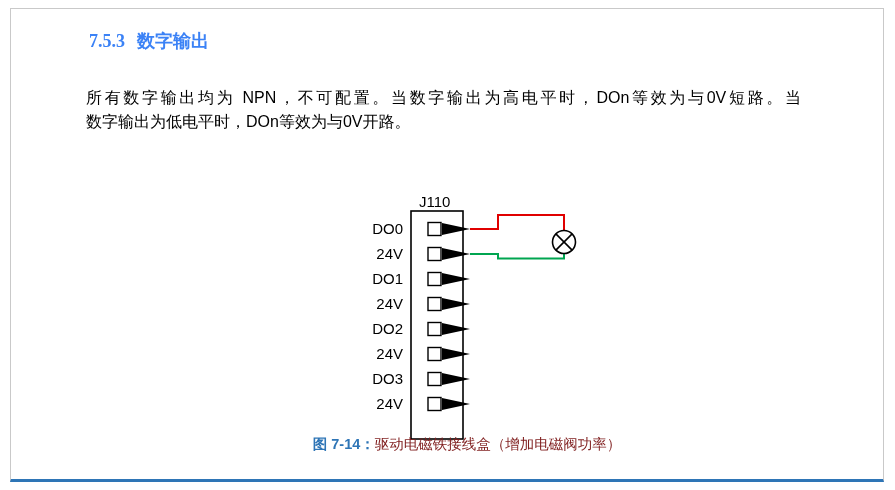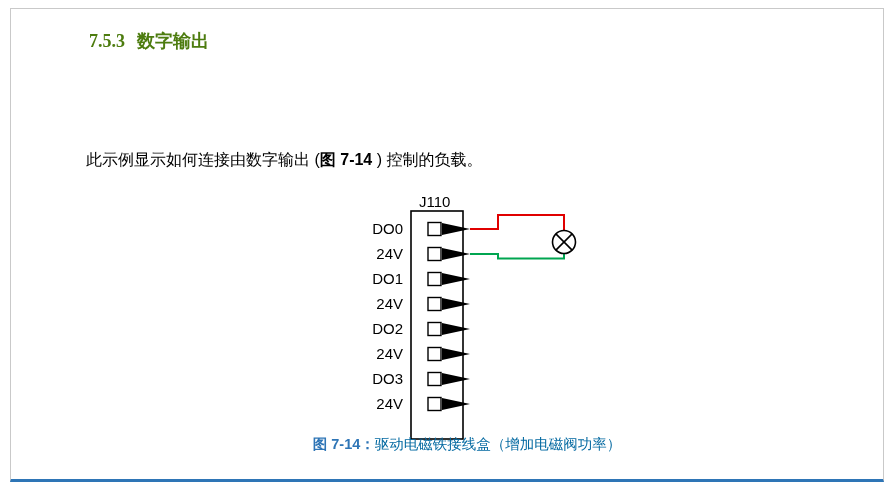--- a/index.html
+++ b/index.html
@@ -21,21 +21,21 @@
     border-bottom: 3px solid #2e75b6;
   }
   .heading {
     position: absolute;
     left: 78px; top: 20px;
     margin: 0;
     font-family: "Liberation Serif", "DejaVu Serif", serif;
     font-weight: bold;
     font-size: 18px;
     line-height: 24px;
-    color: #4d7c0f;
+    color: #3b82f6;
   }
   .heading .sec-title { margin-left: 12px; }
   .para {
     position: absolute;
     font-size: 16px;
     line-height: 24px;
     color: #000;
   }
   .para1 { left: 75px; top: 77px; width: 715px; }
   .para1 .jline { text-align: justify; text-align-last: justify; }
@@ -59,31 +59,34 @@
   .lamp-stroke { fill: #fff; stroke: #000; stroke-width: 1.6; }
   .lamp-line { stroke: #000; stroke-width: 1.6; }
   .caption {
     position: absolute;
     left: 0; right: 0; top: 425px;
     text-align: center;
     font-size: 14.5px;
     line-height: 20px;
   }
   .cap-label { color: #2e75b6; font-weight: bold; margin-left: 40px; }
-  .cap-text { color: #0369a1; }
+  .cap-text { color: #7f1d1d; }
 </style>
 </head>
 <body>
 
 <div class="page">
 
   <h1 class="heading"><span class="sec-num">7.5.3</span><span class="sec-title">数字输出</span></h1>
 
+  <div class="para para1">
+    <div class="jline">所有数字输出均为 NPN，不可配置。当数字输出为高电平时，DOn等效为与0V短路。当</div>
+    <div>数字输出为低电平时，DOn等效为与0V开路。</div>
+  </div>
 
-  <div class="para para2"><span>此示例显示如何连接由数字输出 (</span><span class="bold">图 7-14</span><span> ) 控制的负载。</span></div>
 
   <div class="figure">
     <svg id="fig-svg" width="260" height="262" viewBox="0 0 260 262">
       <text id="connector-label" x="78" y="22" text-anchor="start">J110</text>
       <rect id="connector-body" x="70" y="26" width="52" height="228"></rect>
       <g id="pins-layer">
           <text x="62" y="49" text-anchor="end">DO0</text>
           <rect x="87" y="37.5" width="13" height="13" class="pin-square"></rect>
           <path d="M101 38 L101 50 L129 44 Z" class="pin-arrow"></path>
           <text x="62" y="74" text-anchor="end">24V</text>

